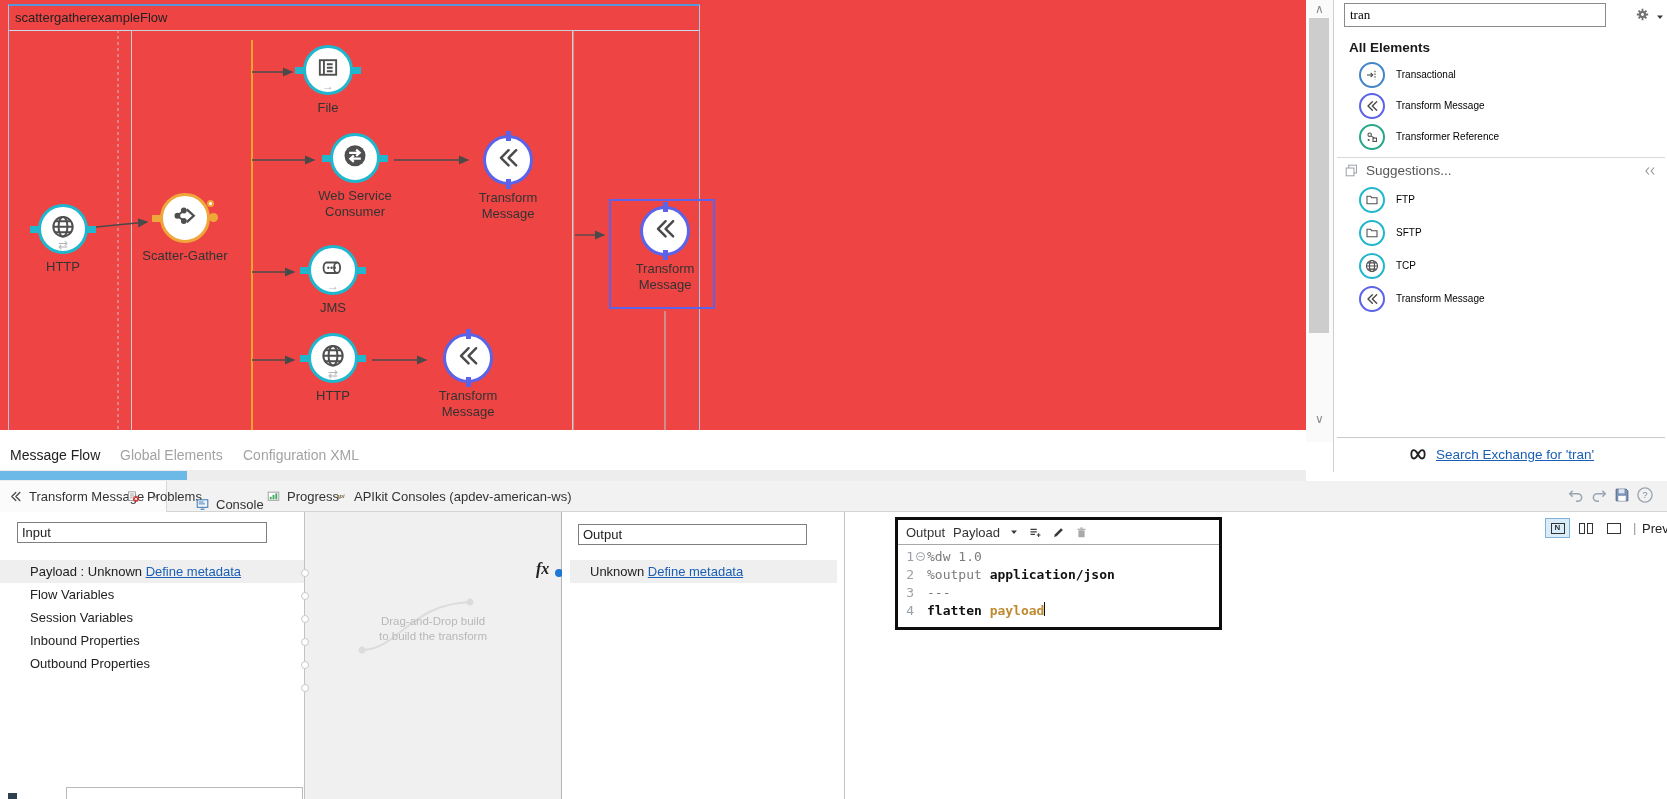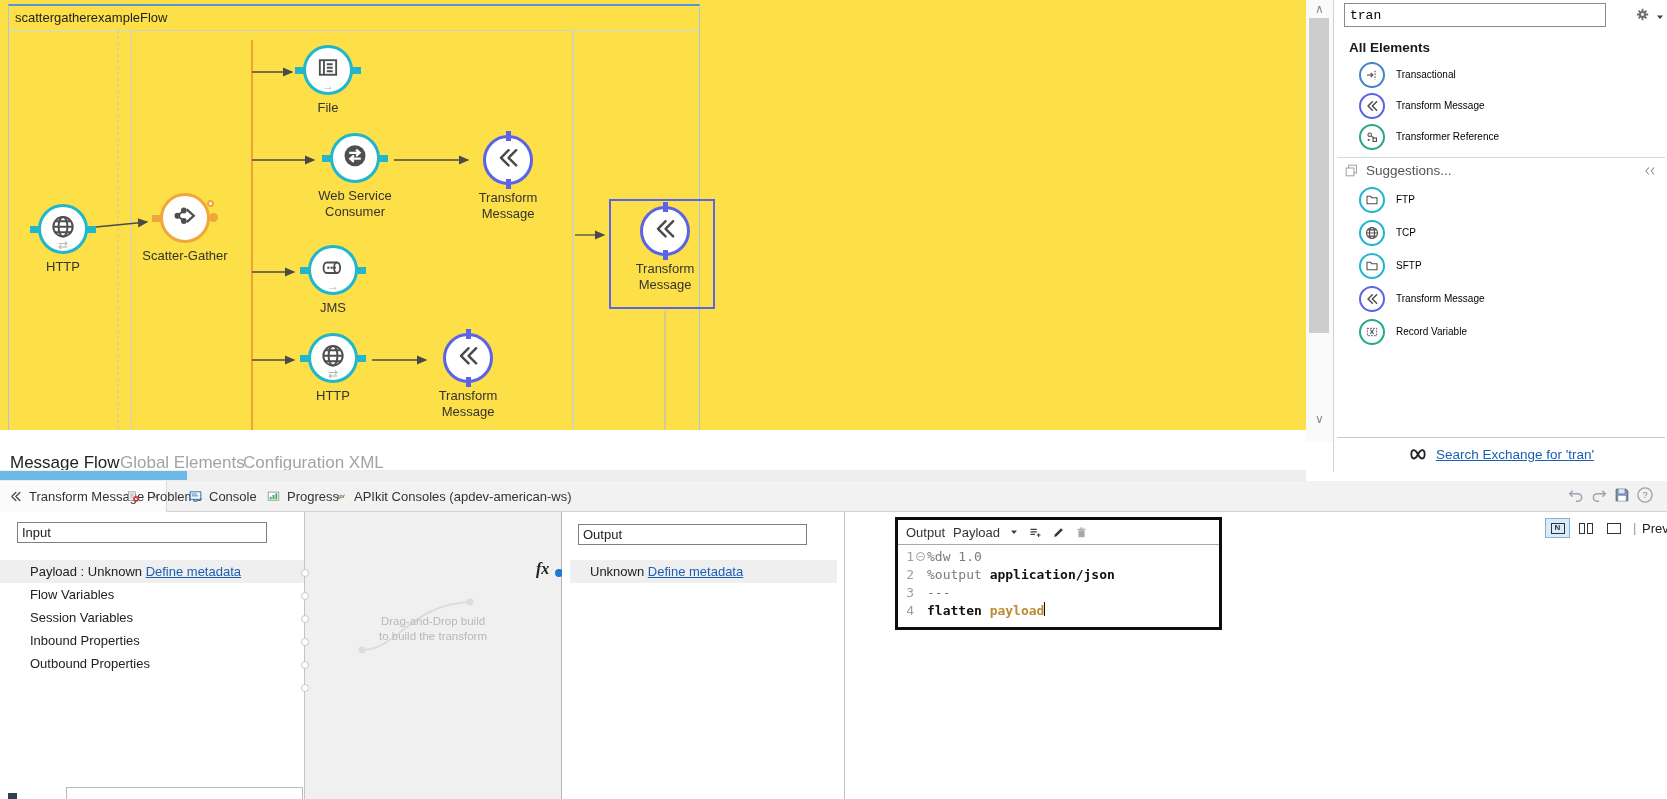--- a/index.html
+++ b/index.html
@@ -1,21 +1,21 @@
 <!DOCTYPE html>
 <html><head>
 <meta charset="utf-8">
 <style>
   * { margin:0; padding:0; box-sizing:border-box; }
   html,body { width:1667px; height:799px; overflow:hidden; background:#fff;
               font-family:"Liberation Sans", sans-serif; }
   .abs { position:absolute; }
 
   
-  #canvas { left:0; top:0; width:1306px; height:472px; background:#fde047; overflow:hidden; }
+  #canvas { left:0; top:0; width:1306px; height:472px; background:#ef4444; overflow:hidden; }
   #flow-box { left:8px; top:4px; width:692px; height:466px;
               border:1px solid #adc6e0; border-top:2px solid #5596d8; background:transparent; }
   #flow-titlebar { left:0; top:0; right:0; height:25px; border-bottom:1px solid #c9daee; }
   #flow-titlebar span { position:absolute; left:6px; top:4px; font-size:13px; color:#222; }
   #subflow-box { left:131px; top:30px; width:442px; height:442px; border:1px solid #cfcfcf; }
   #flow-lines { left:0; top:0; }
   #sel-rect { left:609px; top:199px; width:106px; height:110px; border:2px solid #5b63e8; }
 
   .node { position:absolute; width:94px; text-align:center; }
   .ring { width:50px; height:50px; border-radius:50%; border:3px solid var(--ring);
@@ -27,34 +27,34 @@
   .pl { left:-11px; } .pr { right:-11px; }
   .tick { position:absolute; width:5px; height:10px; background:var(--ring); left:19.5px; }
   .tt { top:-7px; } .tb { bottom:-7px; }
   .sgdot1 { position:absolute; right:-7px; top:4px; width:7px; height:7px; border:2px solid #f0a73a;
             border-radius:50%; background:#fff; }
   .sgdot2 { position:absolute; right:-11px; top:17px; width:9px; height:9px; border-radius:50%; background:#f0a73a; }
   .nlabel { margin-top:5px; font-size:13px; color:#333; line-height:16px; }
   .nlabel span { display:block; }
 
   #mf-strip { left:0; top:430px; width:1306px; height:42px; background:#fff; }
-  .mf-tab { position:absolute; top:23px; font-size:17px; }
+  .mf-tab { position:absolute; top:17px; font-size:14px; }
   .mf-active { color:#222; } .mf-dim { color:#a3a3a3; }
 
   
   #vscroll { left:1306px; top:0; width:27px; height:442px; background:#fafafa; }
   #vscroll .arr { position:absolute; left:0; right:0; text-align:center; color:#8a8a8a; font-size:12px; }
   #vthumb { position:absolute; left:3px; top:18px; width:20px; height:315px; background:#cdcdcd; }
   #hscroll { left:0; top:470px; width:1306px; height:11px; background:#ededed; }
   #hthumb { position:absolute; left:0; top:1px; width:187px; height:9px; background:#6cb9e8; }
 
   
   #palette { left:1333px; top:0; width:334px; height:472px; background:#fff; border-left:1px solid #d0d0d0; }
   #pal-search { position:absolute; left:10px; top:3px; width:262px; height:24px;
-                border:1px solid #8a8a8a; font-size:13px; padding:0 5px; font-family:Liberation Mono, monospace; }
+                border:1px solid #8a8a8a; font-size:13px; padding:0 5px; font-family:Liberation Serif, serif; }
   #pal-gear { position:absolute; left:300px; top:6px; width:17px; height:17px; }
   #pal-caret { position:absolute; left:320px; top:9px; width:12px; height:12px; }
   #pal-list { position:absolute; left:3px; top:32px; width:328px; height:406px; border-bottom:1px solid #c9c9c9; }
   .pal-h { margin:8px 0 4px 12px; font-size:13.5px; font-weight:bold; color:#1a1a1a; }
   .pal-item { height:31px; display:flex; align-items:center; padding-left:22px; gap:11px; }
   .pal-item.tall { height:33px; }
   .pal-ring { width:26px; height:26px; border-radius:50%; border:2px solid var(--ring);
               display:flex; align-items:center; justify-content:center; flex:0 0 auto; }
   .pal-ring svg, .pal-ring span.ic { width:16px; height:16px; display:block; }
   .pal-label { font-size:10px; color:#000000; }
@@ -442,63 +442,52 @@
               <path d="M4.5 8.5v-2h5.5l1.5 2h8v9h-15z" fill="none" stroke="#4f4f4f" stroke-width="1.6"></path>
             </svg>
           </span>
         </span>
       <span class="pal-label">FTP</span>
     </div>
     <div class="pal-item tall">
       <span class="pal-ring ring-cyan">
           <span class="ic">
             <svg viewBox="0 0 24 24">
+              <path d="M4.5 8.5v-2h5.5l1.5 2h8v9h-15z" fill="none" stroke="#4f4f4f" stroke-width="1.6"></path>
+            </svg>
+          </span>
+        </span>
+      <span class="pal-label">SFTP</span>
+    </div>
+    <div class="pal-item tall">
+      <span class="pal-ring ring-cyan">
+          <span class="ic">
+            <svg viewBox="0 0 24 24">
               <g fill="none" stroke="#4f4f4f" stroke-width="1.7">
                 <circle cx="12" cy="12" r="8.3"></circle>
                 <ellipse cx="12" cy="12" rx="3.8" ry="8.3"></ellipse>
                 <path d="M3.7 12h16.6M5.2 7.3h13.6M5.2 16.7h13.6"></path>
               </g>
             </svg>
           </span>
         </span>
       <span class="pal-label">TCP</span>
-    </div>
-    <div class="pal-item tall">
-      <span class="pal-ring ring-cyan">
-          <span class="ic">
-            <svg viewBox="0 0 24 24">
-              <path d="M4.5 8.5v-2h5.5l1.5 2h8v9h-15z" fill="none" stroke="#4f4f4f" stroke-width="1.6"></path>
-            </svg>
-          </span>
-        </span>
-      <span class="pal-label">SFTP</span>
     </div>
     <div class="pal-item tall">
       <span class="pal-ring ring-indigo">
           <span class="ic">
             <svg viewBox="0 0 24 24">
               <g fill="none" stroke="#4a4a4a" stroke-width="2.1" stroke-linecap="round" stroke-linejoin="round">
                 <path d="M12.5 5.5 L6 12l6.5 6.5M19 5.5 L12.5 12l6.5 6.5"></path>
               </g>
             </svg>
           </span>
         </span>
       <span class="pal-label">Transform Message</span>
     </div>
-    <div class="pal-item tall">
-      <span class="pal-ring ring-green">
-          <span class="ic">
-            <svg viewBox="0 0 24 24">
-              <rect x="5" y="6.5" width="14" height="11" fill="none" stroke="#4f4f4f" stroke-width="1.4" stroke-dasharray="2.6 1.8"></rect>
-              <text x="12" y="15.5" text-anchor="middle" font-size="9.5" font-weight="bold" fill="#4f4f4f" font-family="DejaVu Sans, sans-serif">X</text>
-            </svg>
-          </span>
-        </span>
-      <span class="pal-label">Record Variable</span>
-    </div>
   </div>
 
   <div id="exchange-row">
     <span class="ex-ic"><svg viewBox="0 0 24 20">
           <path d="M7 5c-4 0-4 10 0 10 2.5 0 3.5-2.5 5-5s2.5-5 5-5c4 0 4 10 0 10-2.5 0-3.5-2.5-5-5S9.5 5 7 5z" fill="none" stroke="#222" stroke-width="2.2"></path>
         </svg></span>
     <a href="#">Search Exchange for 'tran'</a>
   </div>
 </div>
 
@@ -514,21 +503,21 @@
   </div>
   <div class="vtab" style="left:126px;">
     <span class="tic"><svg viewBox="0 0 24 24">
           <rect x="4" y="4.5" width="11" height="14" fill="#f4f4f4" stroke="#9a9a9a" stroke-width="1.3"></rect>
           <path d="M6.5 8h6M6.5 11h6M6.5 14h4" stroke="#9a9a9a" stroke-width="1.2"></path>
           <circle cx="15.8" cy="15.8" r="4.6" fill="#cf3b3b"></circle>
           <path d="M13.9 13.9l3.8 3.8M17.7 13.9l-3.8 3.8" stroke="#fff" stroke-width="1.5"></path>
         </svg></span>
     <span>Problems</span>
   </div>
-  <div class="vtab" style="left:188px;">
+  <div class="vtab" style="left:195px;margin-top:8px;">
     <span class="tic"><svg viewBox="0 0 24 24">
           <rect x="3.5" y="4.5" width="17" height="12" fill="#eef5fc" stroke="#2f6fae" stroke-width="1.5"></rect>
           <path d="M6 8h8M6 11h10" stroke="#2f6fae" stroke-width="1.3"></path>
           <path d="M9 19.5h6" stroke="#2f6fae" stroke-width="1.7"></path>
         </svg></span>
     <span>Console</span>
   </div>
   <div class="vtab" style="left:266px;">
     <span class="tic"><svg viewBox="0 0 24 24">
           <rect x="3.5" y="5" width="17" height="13" fill="#fff" stroke="#8f8f8f" stroke-width="1.3"></rect>

